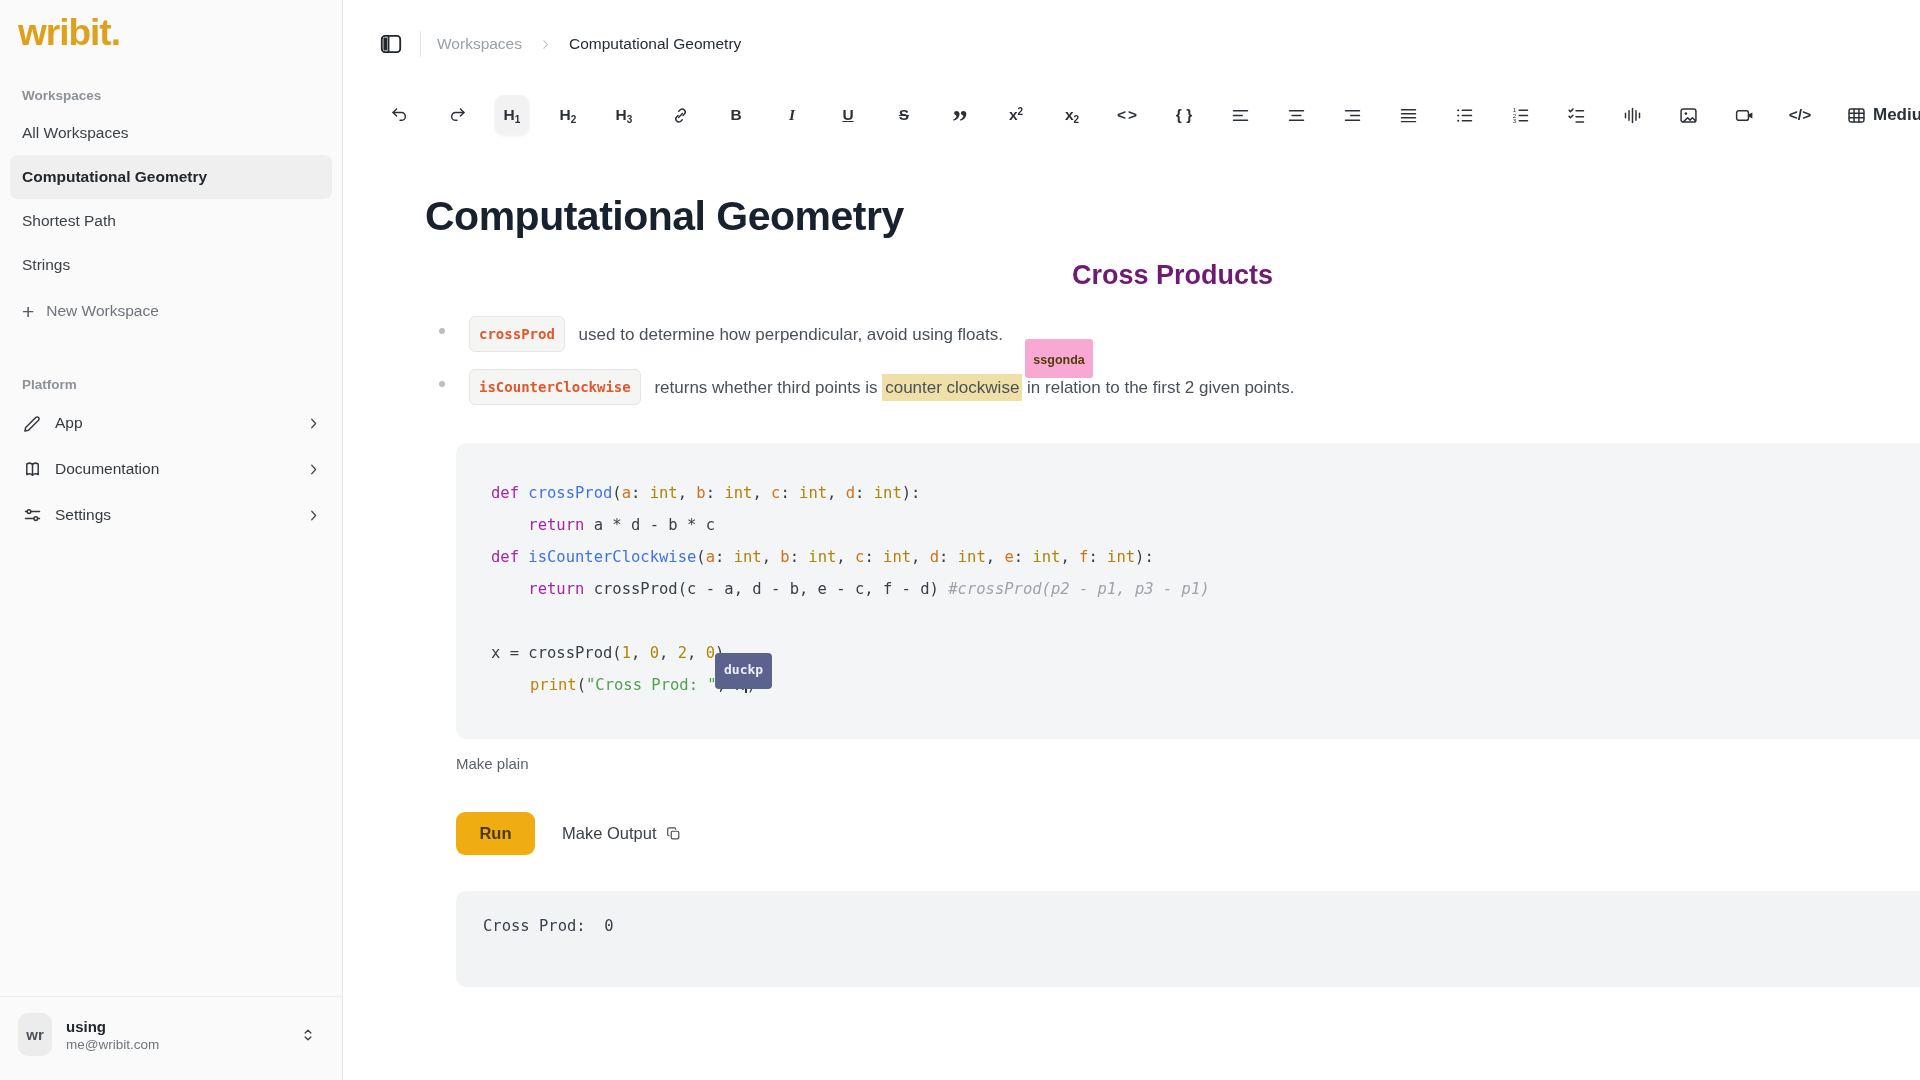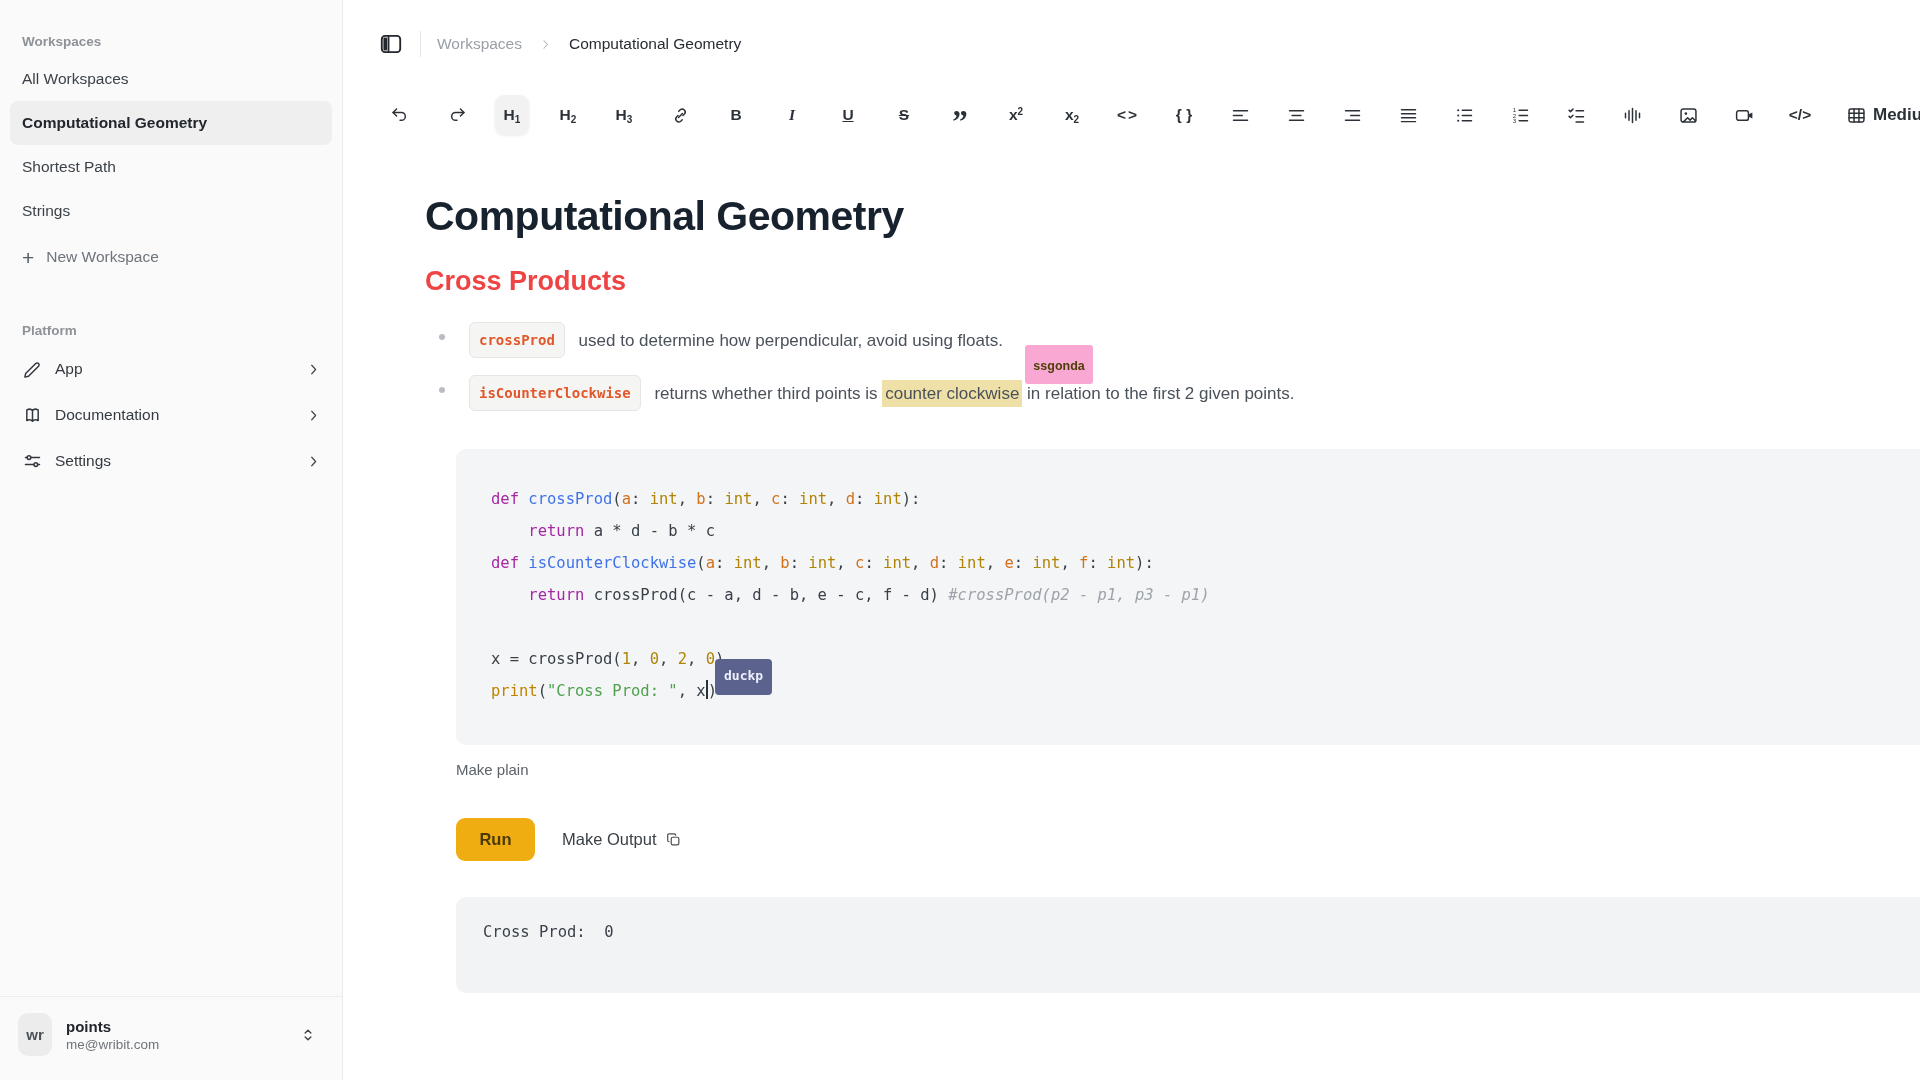--- a/index.html
+++ b/index.html
@@ -56,21 +56,21 @@
   .tg { font-size:15.5px; font-weight:600; color:#2c3138; white-space:nowrap; }
   .tg sub { font-size:10px; vertical-align:-3px; }
   .tg sup { font-size:10px; vertical-align:5px; }
   .qg { font-family:"Liberation Serif", serif; font-size:31px; font-weight:700; line-height:10px;
         display:inline-block; transform:translateY(7px); }
   .size-select { margin-left:auto; margin-right:-12px; display:flex; align-items:center; gap:5px;
                  font-size:17px; font-weight:700; color:#2b3138; white-space:nowrap; cursor:pointer; }
 
   .doc { padding-left:82px; }
   .doc-title { font-size:41px; line-height:52px; font-weight:800; color:#18222e; letter-spacing:-0.5px; margin-top:48px; }
-  .doc-h2 { font-size:27px; line-height:34px; font-weight:800; color:#ef4444; margin-top:22px; }
+  .doc-h2 { font-size:27px; line-height:34px; font-weight:800; color:#701a75; margin-top:16px;text-align:center; }
 
   .bullets { list-style:none; margin:24px 0 0 14px; }
   .bullets li { position:relative; padding-left:30px; line-height:30px; font-size:17px; color:#4a515a; margin-bottom:17px; }
   .dot { position:absolute; left:0; top:12px; width:6px; height:6px; border-radius:50%; background:#b9bdc3; }
   .chip { display:inline-block; background:#f5f5f4; border:1px solid #e5e5e3; border-radius:6px; padding:2px 9px;
           font-family:"DejaVu Sans Mono", monospace; font-size:14px; font-weight:700; color:#e2572b;
           margin-right:9px; vertical-align:1px; }
   .hl { background:#eee0a6; position:relative; padding:4px 3px; }
   .collab-badge { position:absolute; left:calc(100% + 3px); bottom:calc(100% - 4px); background:#f9a8d4;
                   color:#4e3e06; font-size:12.5px; font-weight:700; padding:6px 8px 3px; border-radius:3px;
@@ -79,21 +79,21 @@
   .code-block { margin:38px -12px 0 31px; background:#f4f5f6; border-radius:10px;
                 padding:34px 20px 38px 35px; font-family:"DejaVu Sans Mono", monospace;
                 font-size:15.5px; color:#383f47; }
   .code-line { height:32px; line-height:32px; white-space:pre; position:relative; }
   .tok-kw  { color:#a626a4; }
   .tok-fn  { color:#3f72e8; }
   .tok-pr  { color:#d1711c; }
   .tok-ty  { color:#b08507; }
   .tok-num { color:#b08507; }
   .tok-str { color:#50a14f; }
-  .tok-bi  { color:#c18401; }
+  .tok-bi  { color:#c18401;margin-left:39px; }
   .tok-cmt { color:#9ea2ab; font-style:italic; }
   .tok-pl  { color:#383f47; }
   .caret { display:inline-block; width:2px; height:19px; background:#2b313a; vertical-align:-3px; }
   .duckp-badge { position:absolute; left:224px; top:16px; background:#5b628e; color:#eef0fb;
                  font-size:13px; font-weight:700; padding:1px 9px 3px; border-radius:4px; z-index:2; }
 
   .make-plain { margin:16px 0 0 31px; font-size:15px; color:#5c6269; cursor:pointer; width:fit-content; }
 
   .run-row { margin:40px 0 0 31px; display:flex; align-items:center; gap:27px; }
   .run-btn { width:79px; height:43px; background:#f0ad12; border:none; border-radius:9px;
@@ -105,20 +105,21 @@
   .output-box { margin:36px -12px 0 31px; background:#f2f3f5; border-radius:10px;
                 padding:26px 20px 52px 27px; font-family:"DejaVu Sans Mono", monospace;
                 font-size:15.5px; color:#3a414a; white-space:pre; }
 </style>
 </head>
 <body>
 
 <div class="app">
 
   <aside class="sidebar">
+    <div class="logo">wribit.</div>
 
     <div class="side-label">Workspaces</div>
     <nav id="ws-list">
         <div class="ws-item">All Workspaces</div>
         <div class="ws-item active">Computational Geometry</div>
         <div class="ws-item">Shortest Path</div>
         <div class="ws-item">Strings</div>
       </nav>
 
     <div class="new-ws">
@@ -169,21 +170,21 @@
             <svg viewBox="0 0 24 24" fill="none" stroke="currentColor" stroke-width="1.7" stroke-linecap="round" stroke-linejoin="round">
               <path d="M9.5 6l5.5 6-5.5 6"></path>
             </svg>
           </span>
         </div>
       </nav>
 
     <div class="side-footer">
       <div class="avatar">wr</div>
       <div>
-        <div class="uname">points</div>
+        <div class="uname">using</div>
         <div class="uemail">me@wribit.com</div>
       </div>
       <span class="updown">
           <svg viewBox="0 0 24 24" fill="none" stroke="currentColor" stroke-width="1.7" stroke-linecap="round" stroke-linejoin="round">
             <path d="M8.6 9.6L12 6.2l3.4 3.4"></path>
             <path d="M8.6 14.4l3.4 3.4 3.4-3.4"></path>
           </svg>
         </span>
     </div>
   </aside>

